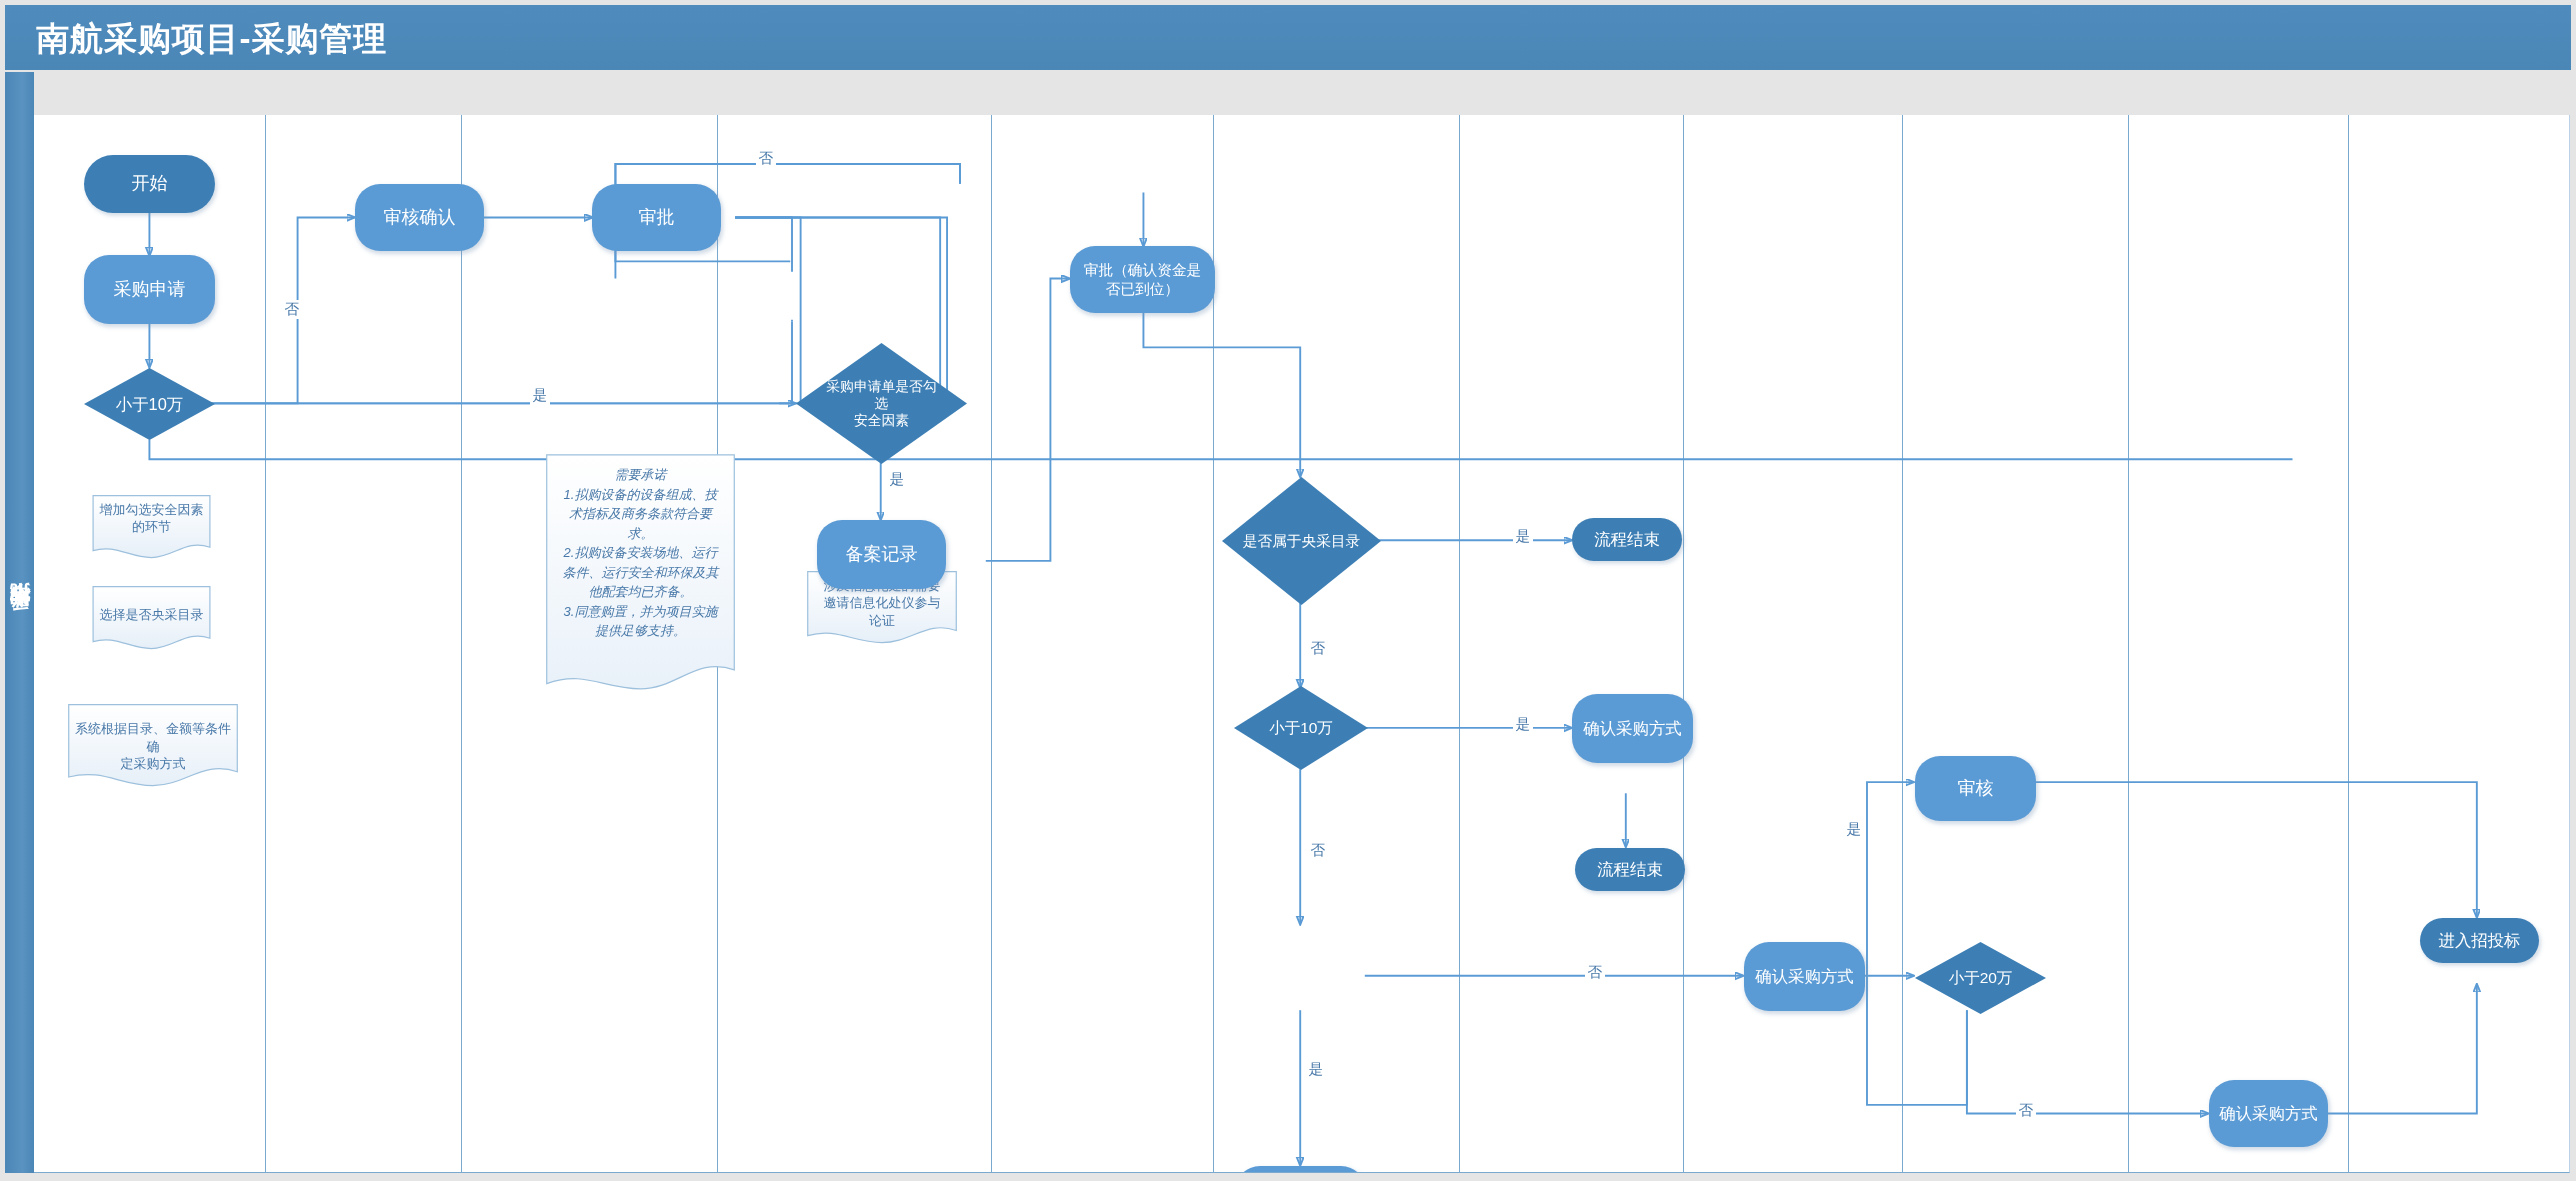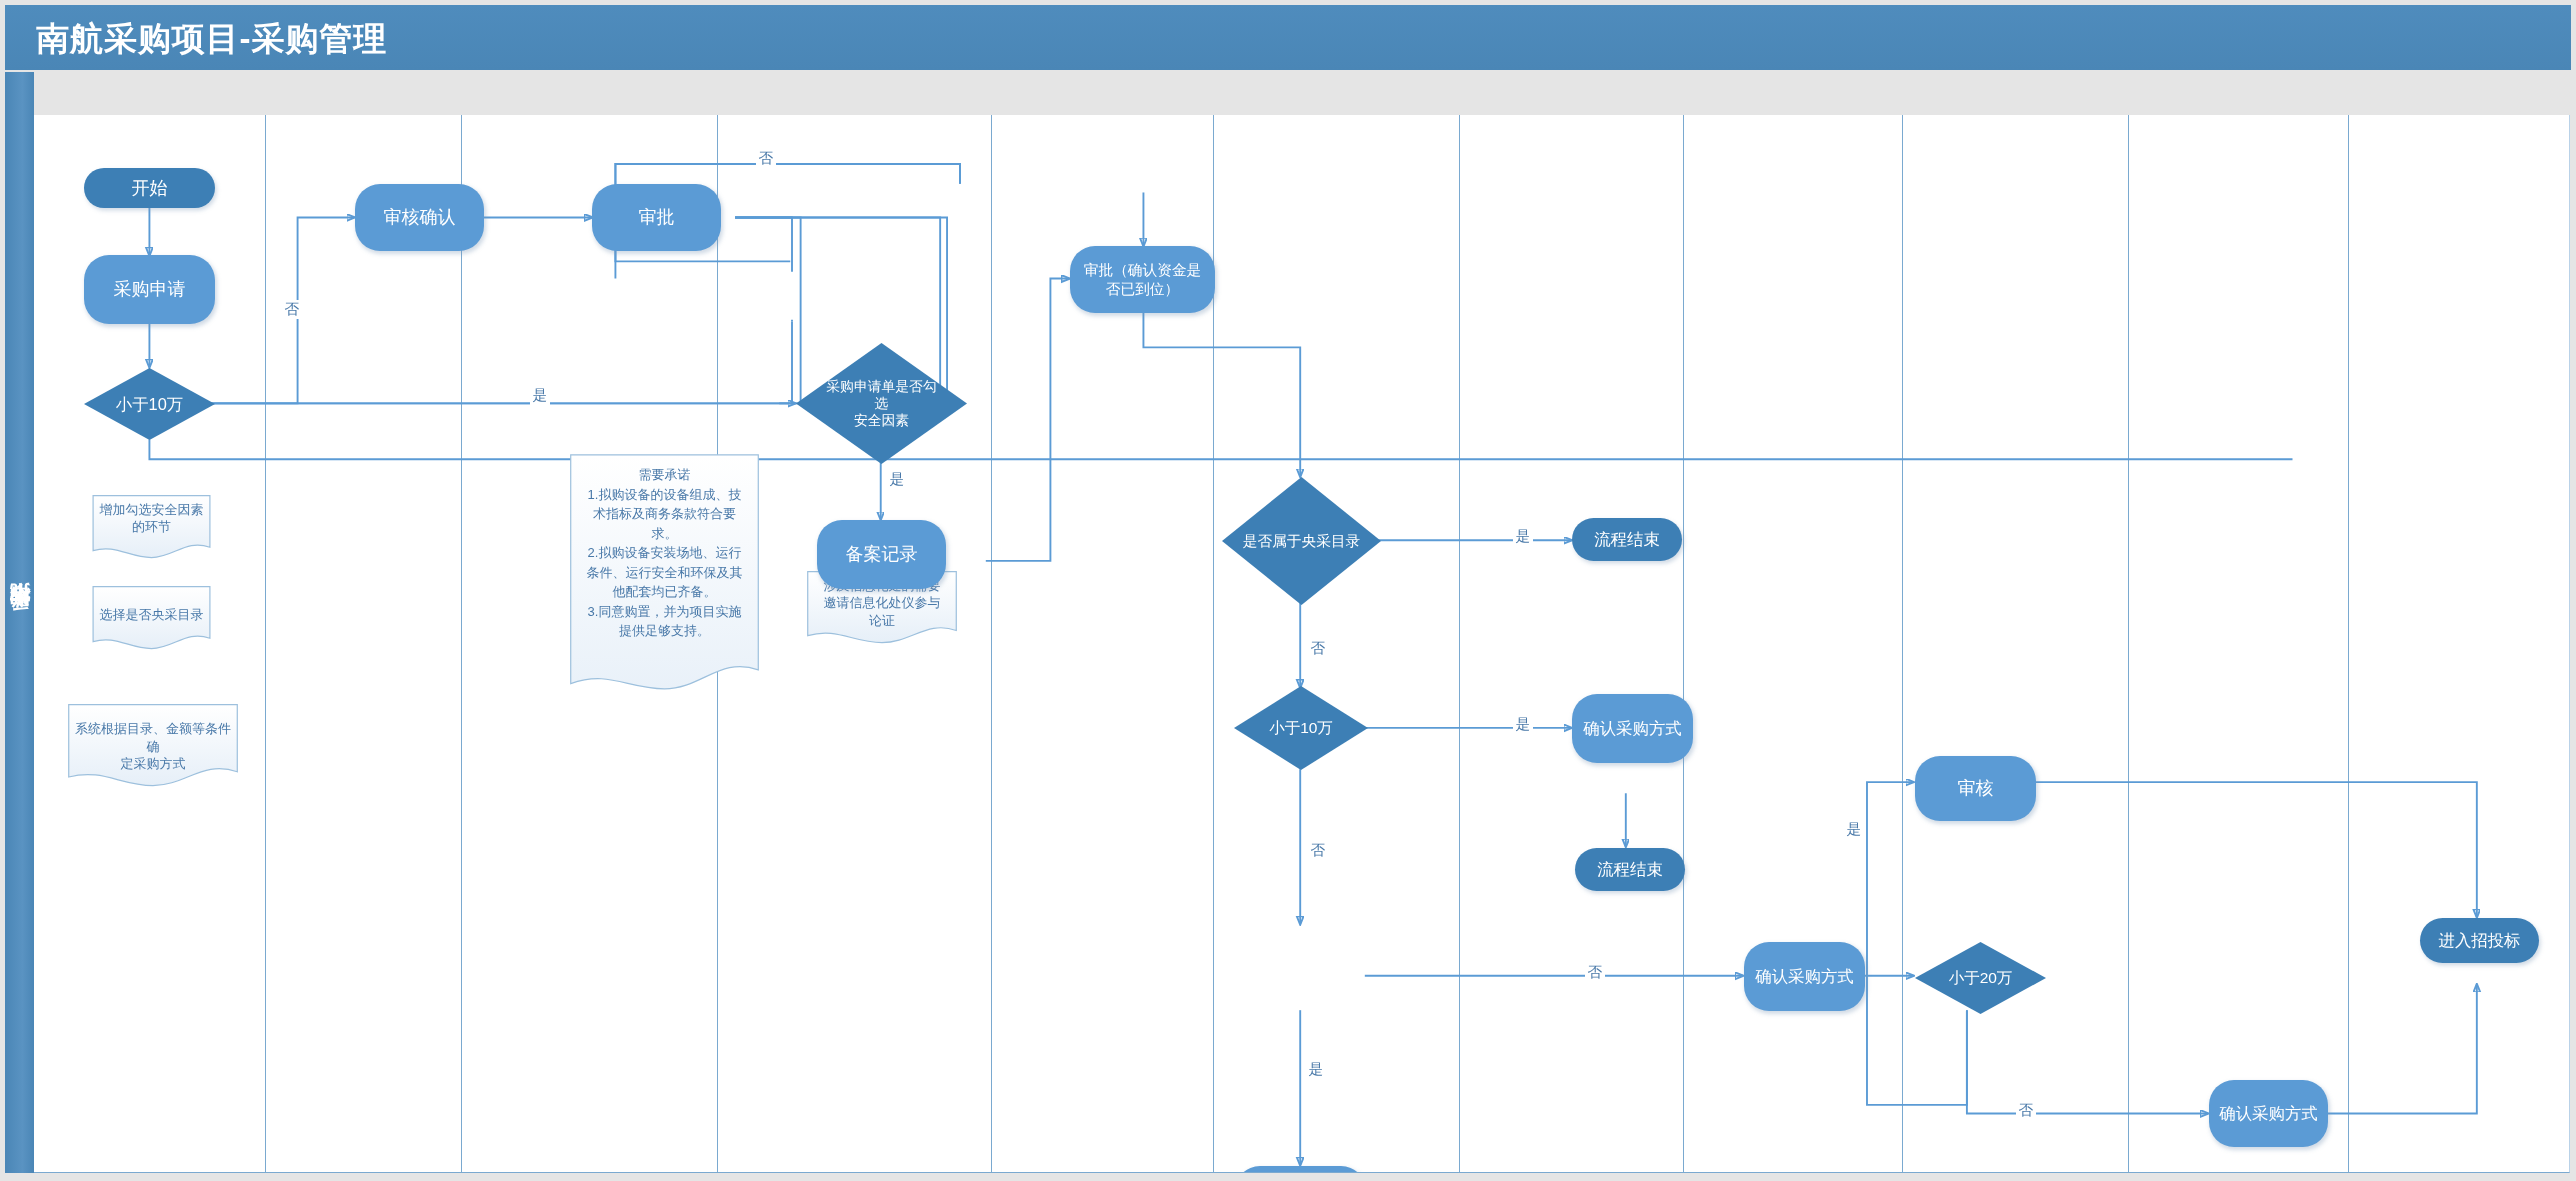--- a/index.html
+++ b/index.html
@@ -274,21 +274,21 @@
     <div class="edge-label" style="left:853px; top:355px;">是</div>
     <div class="edge-label" style="left:1479px; top:412px;">是</div>
     <div class="edge-label" style="left:1274px; top:524px;">否</div>
     <div class="edge-label" style="left:1479px; top:600px;">是</div>
     <div class="edge-label" style="left:1274px; top:726px;">否</div>
     <div class="edge-label" style="left:1551px; top:848px;">否</div>
     <div class="edge-label" style="left:1810px; top:705px;">是</div>
     <div class="edge-label" style="left:1272px; top:945px;">是</div>
     <div class="edge-label" style="left:1982px; top:986px;">否</div>
 
-    <div class="node term" style="left:50px; top:53px; width:131px; height:40px;">
+    <div class="node term" style="left:50px; top:40px; width:131px; height:58px;font-family:Liberation Mono, monospace;">
       <span>开始</span>
     </div>
 
     <div class="node proc" style="left:50px; top:140px; width:131px; height:69px;">
       <span>采购申请</span>
     </div>
 
     <div class="node dec" style="left:50px; top:253px; width:131px; height:72px;">
       <span class="dec-shape"></span>
       <span class="dec-label" style="font-size:16.4px;">小于10万</span>
@@ -336,21 +336,21 @@
     </div>
 
     <div class="node proc" style="left:321px; top:69px; width:129px; height:67px;">
       <span>审核确认</span>
     </div>
 
     <div class="node proc" style="left:558px; top:69px; width:129px; height:67px;">
       <span>审批</span>
     </div>
 
-    <div class="note" style="left:535px; top:338px; width:191px; height:248px;">
+    <div class="note" style="left:511px; top:338px; width:191px; height:248px;font-style:italic;">
       <svg width="191" height="248" viewBox="0 0 222 288">
         <path d="M2,2 L220,2 L220,252 C176,236 154,274 111,274 C68,274 46,252 2,268 Z" fill="url(#ngrad4)" stroke="#9dc0dd" stroke-width="1.4"></path>
         <defs>
             <linearGradient id="ngrad4" x1="0" y1="0" x2="0" y2="1">
           <stop offset="0%" stop-color="#ffffff"></stop>
               <stop offset="100%" stop-color="#e9f1f9"></stop>
         </linearGradient>
           </defs>
       </svg>
       <div class="note-text" style="top:12px; font-size:13px; line-height:1.5;">需要承诺

